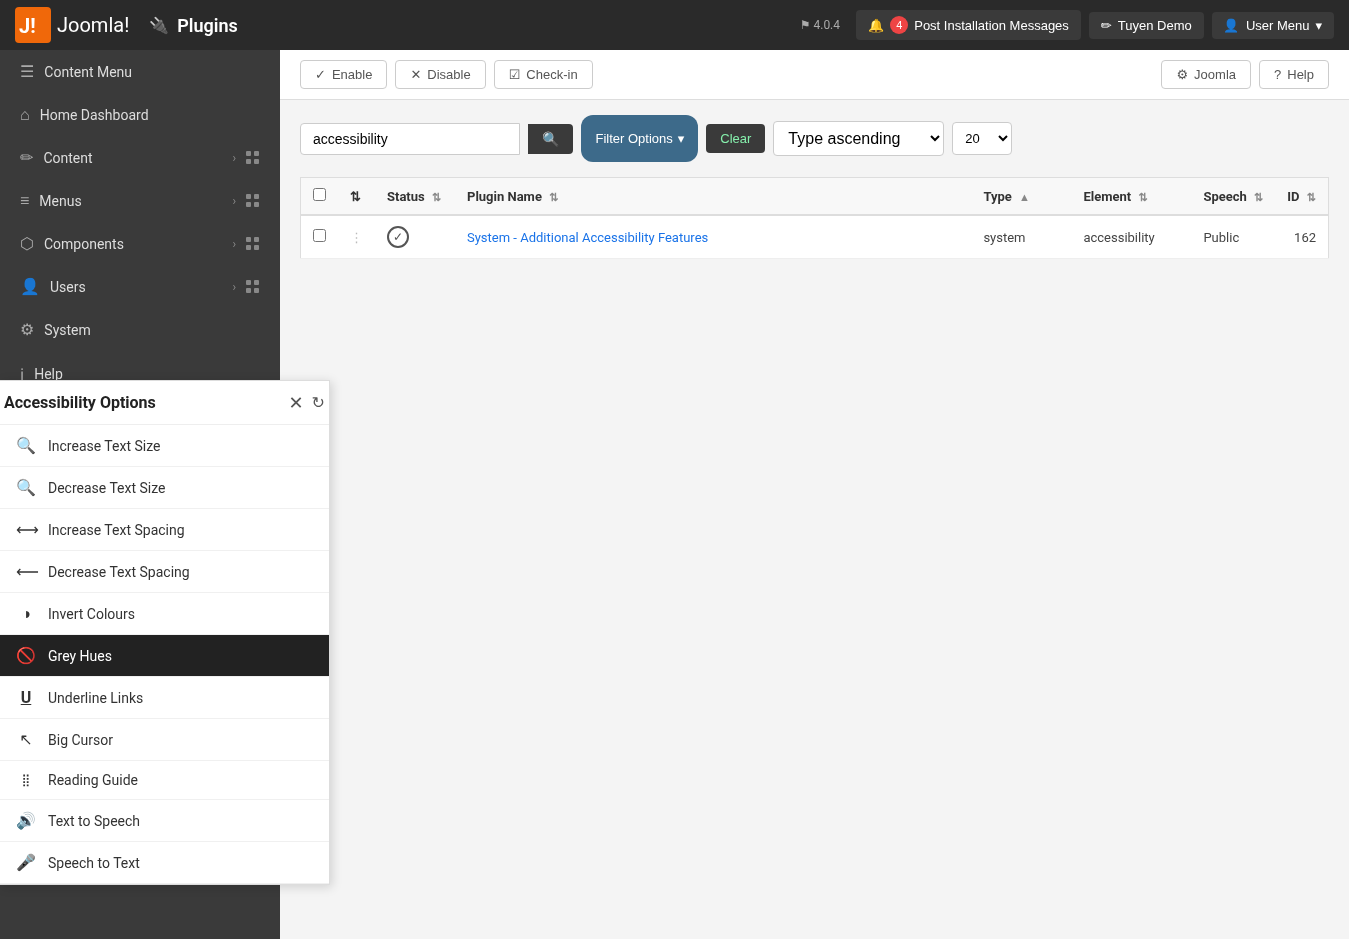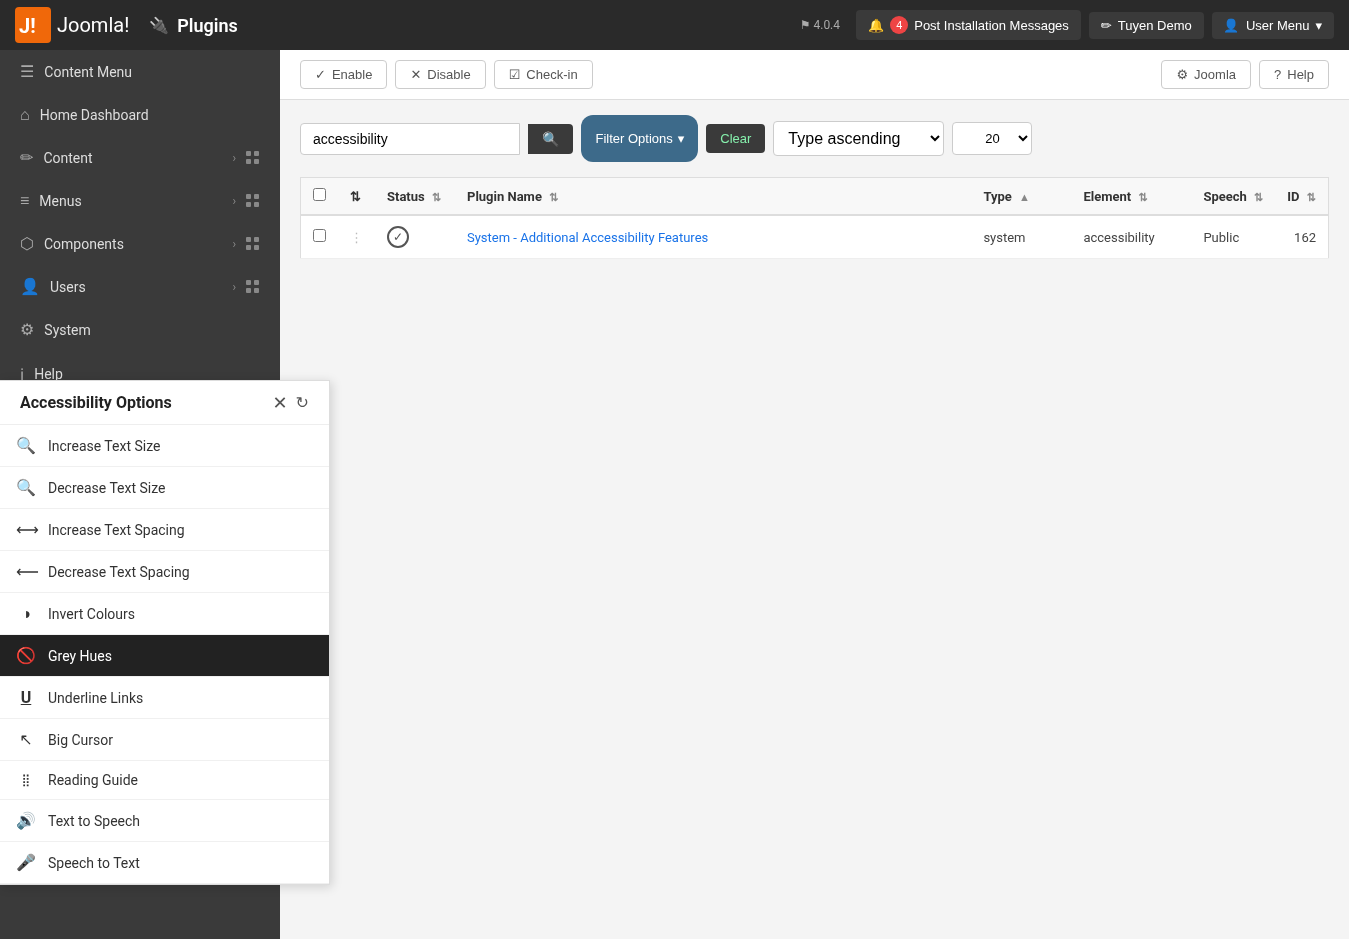--- a/index.html
+++ b/index.html
@@ -232,21 +232,20 @@
       cursor: pointer;
       min-width: 140px;
     }
     .per-page-select-wrapper {
       display: flex;
       align-items: center;
       border: 1px solid #ccc;
       border-radius: 4px;
       background: #fff;
       overflow: hidden;
-      padding-left: 20px;
     }
     .per-page-select {
       border: none;
       padding: 7px 8px;
       font-size: 13px;
       outline: none;
       background: transparent;
       cursor: pointer;
     }
 
@@ -306,21 +305,21 @@
       background: #fff;
       border: 1px solid #ddd;
       border-left: none;
       box-shadow: 2px 2px 10px rgba(0,0,0,0.15);
       z-index: 200;
     }
     .accessibility-header {
       display: flex;
       align-items: center;
       justify-content: space-between;
-      padding: 12px 20px;
+      padding: 12px 4px;
       border-bottom: 1px solid #eee;
     }
     .accessibility-title {
       font-size: 16px;
       font-weight: 700;
       color: #222;
     }
     .accessibility-controls {
       display: flex;
       gap: 8px;

